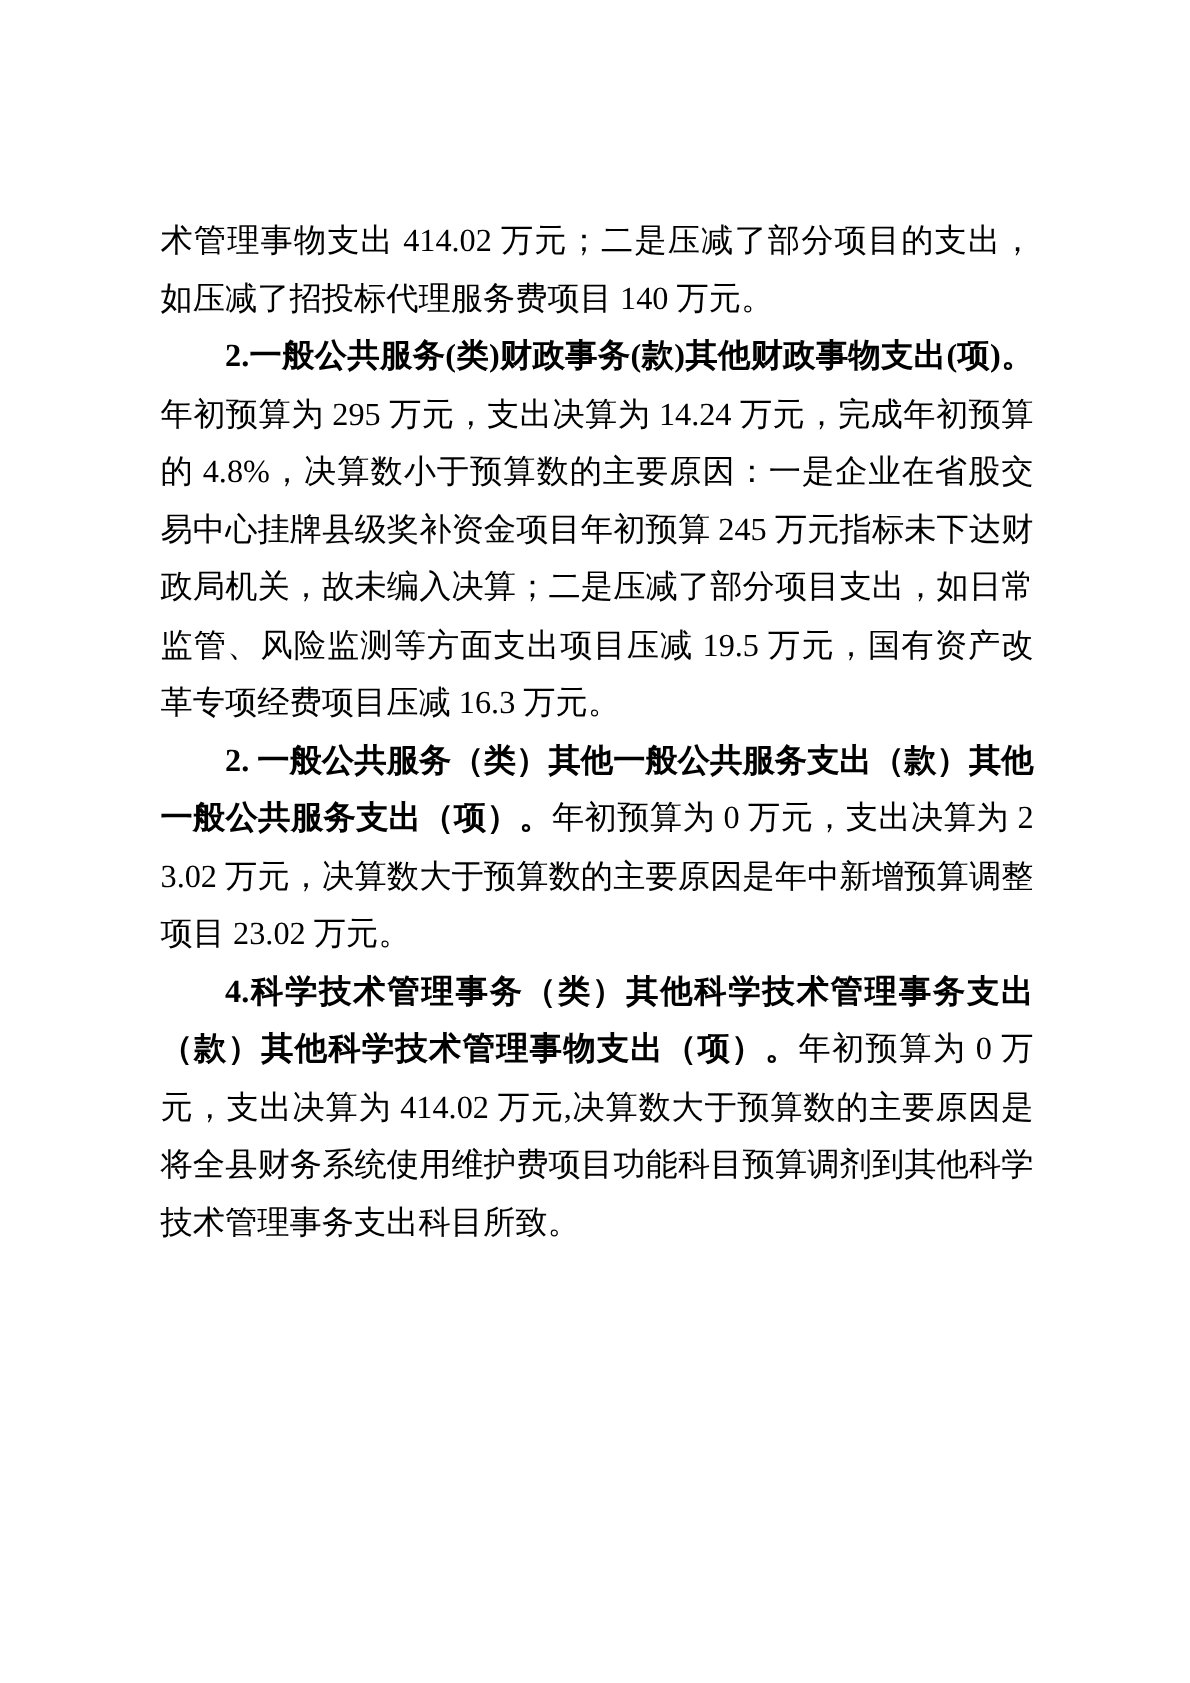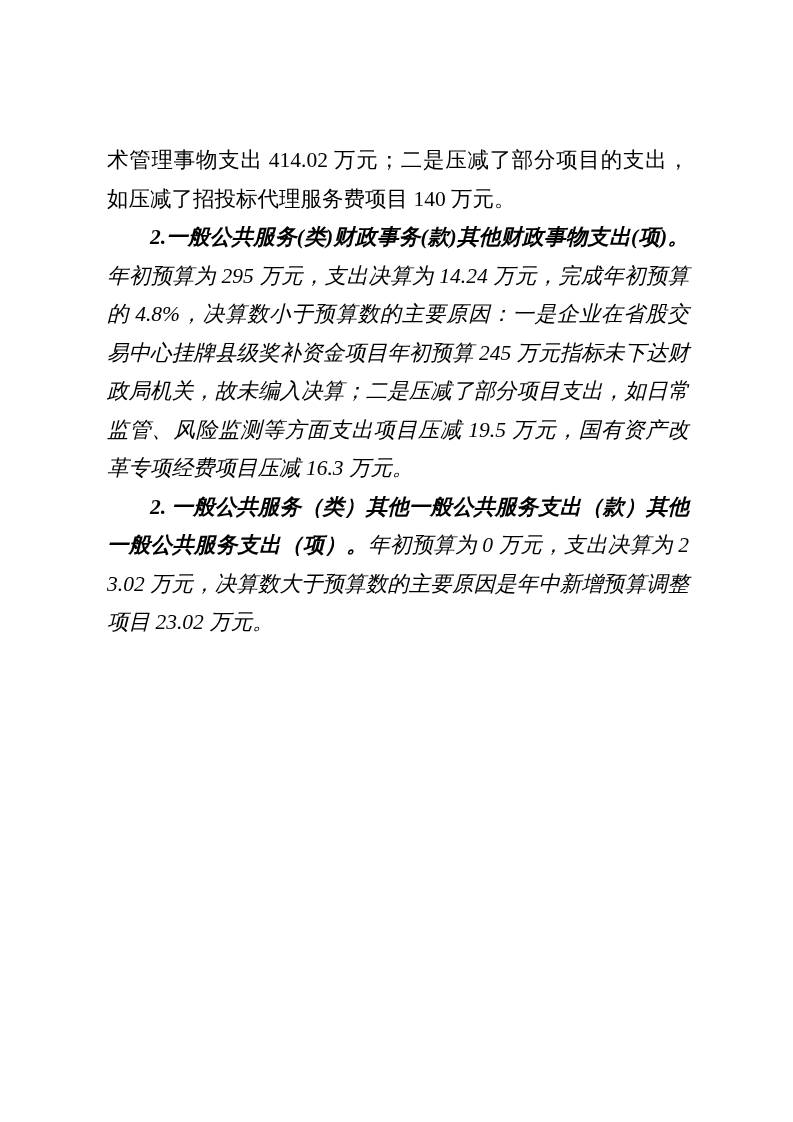--- a/index.html
+++ b/index.html
@@ -24,21 +24,20 @@
   }
   .para {
     margin: 0;
     font-size: 21.5px;
     line-height: 38.5px;
     text-align: justify;
     word-break: break-all;
   }
   .para.indent {
     text-indent: 2em;
-    font-style: italic;
   }
   .lead {
     font-weight: bold;
   }
   .page-number {
     position: absolute;
     top: 991px;
     right: 103px;
     font-size: 22px;
     letter-spacing: 1px;
@@ -50,18 +49,19 @@
 
 <div class="page">
   <div class="content">
 
     <p class="para"><span class="lead"></span><span>术管理事物支出 414.02 万元；二是压减了部分项目的支出，如压减了招投标代理服务费项目 140 万元。</span></p>
 
     <p class="para indent"><span class="lead">2.一般公共服务(类)财政事务(款)其他财政事物支出(项)。</span><span>年初预算为 295 万元，支出决算为 14.24 万元，完成年初预算的 4.8%，决算数小于预算数的主要原因：一是企业在省股交易中心挂牌县级奖补资金项目年初预算 245 万元指标未下达财政局机关，故未编入决算；二是压减了部分项目支出，如日常监管、风险监测等方面支出项目压减 19.5 万元，国有资产改革专项经费项目压减 16.3 万元。</span></p>
 
     <p class="para indent"><span class="lead">2. 一般公共服务（类）其他一般公共服务支出（款）其他一般公共服务支出（项）。</span><span>年初预算为 0 万元，支出决算为 23.02 万元，决算数大于预算数的主要原因是年中新增预算调整项目 23.02 万元。</span></p>
 
+    <p class="para indent"><span class="lead">4.科学技术管理事务（类）其他科学技术管理事务支出（款）其他科学技术管理事物支出（项）。</span><span>年初预算为 0 万元，支出决算为 414.02 万元,决算数大于预算数的主要原因是将全县财务系统使用维护费项目功能科目预算调剂到其他科学技术管理事务支出科目所致。</span></p>
 
 
   </div>
 
   <div class="page-number">-22-</div>
 </div>
 
 </body></html>

